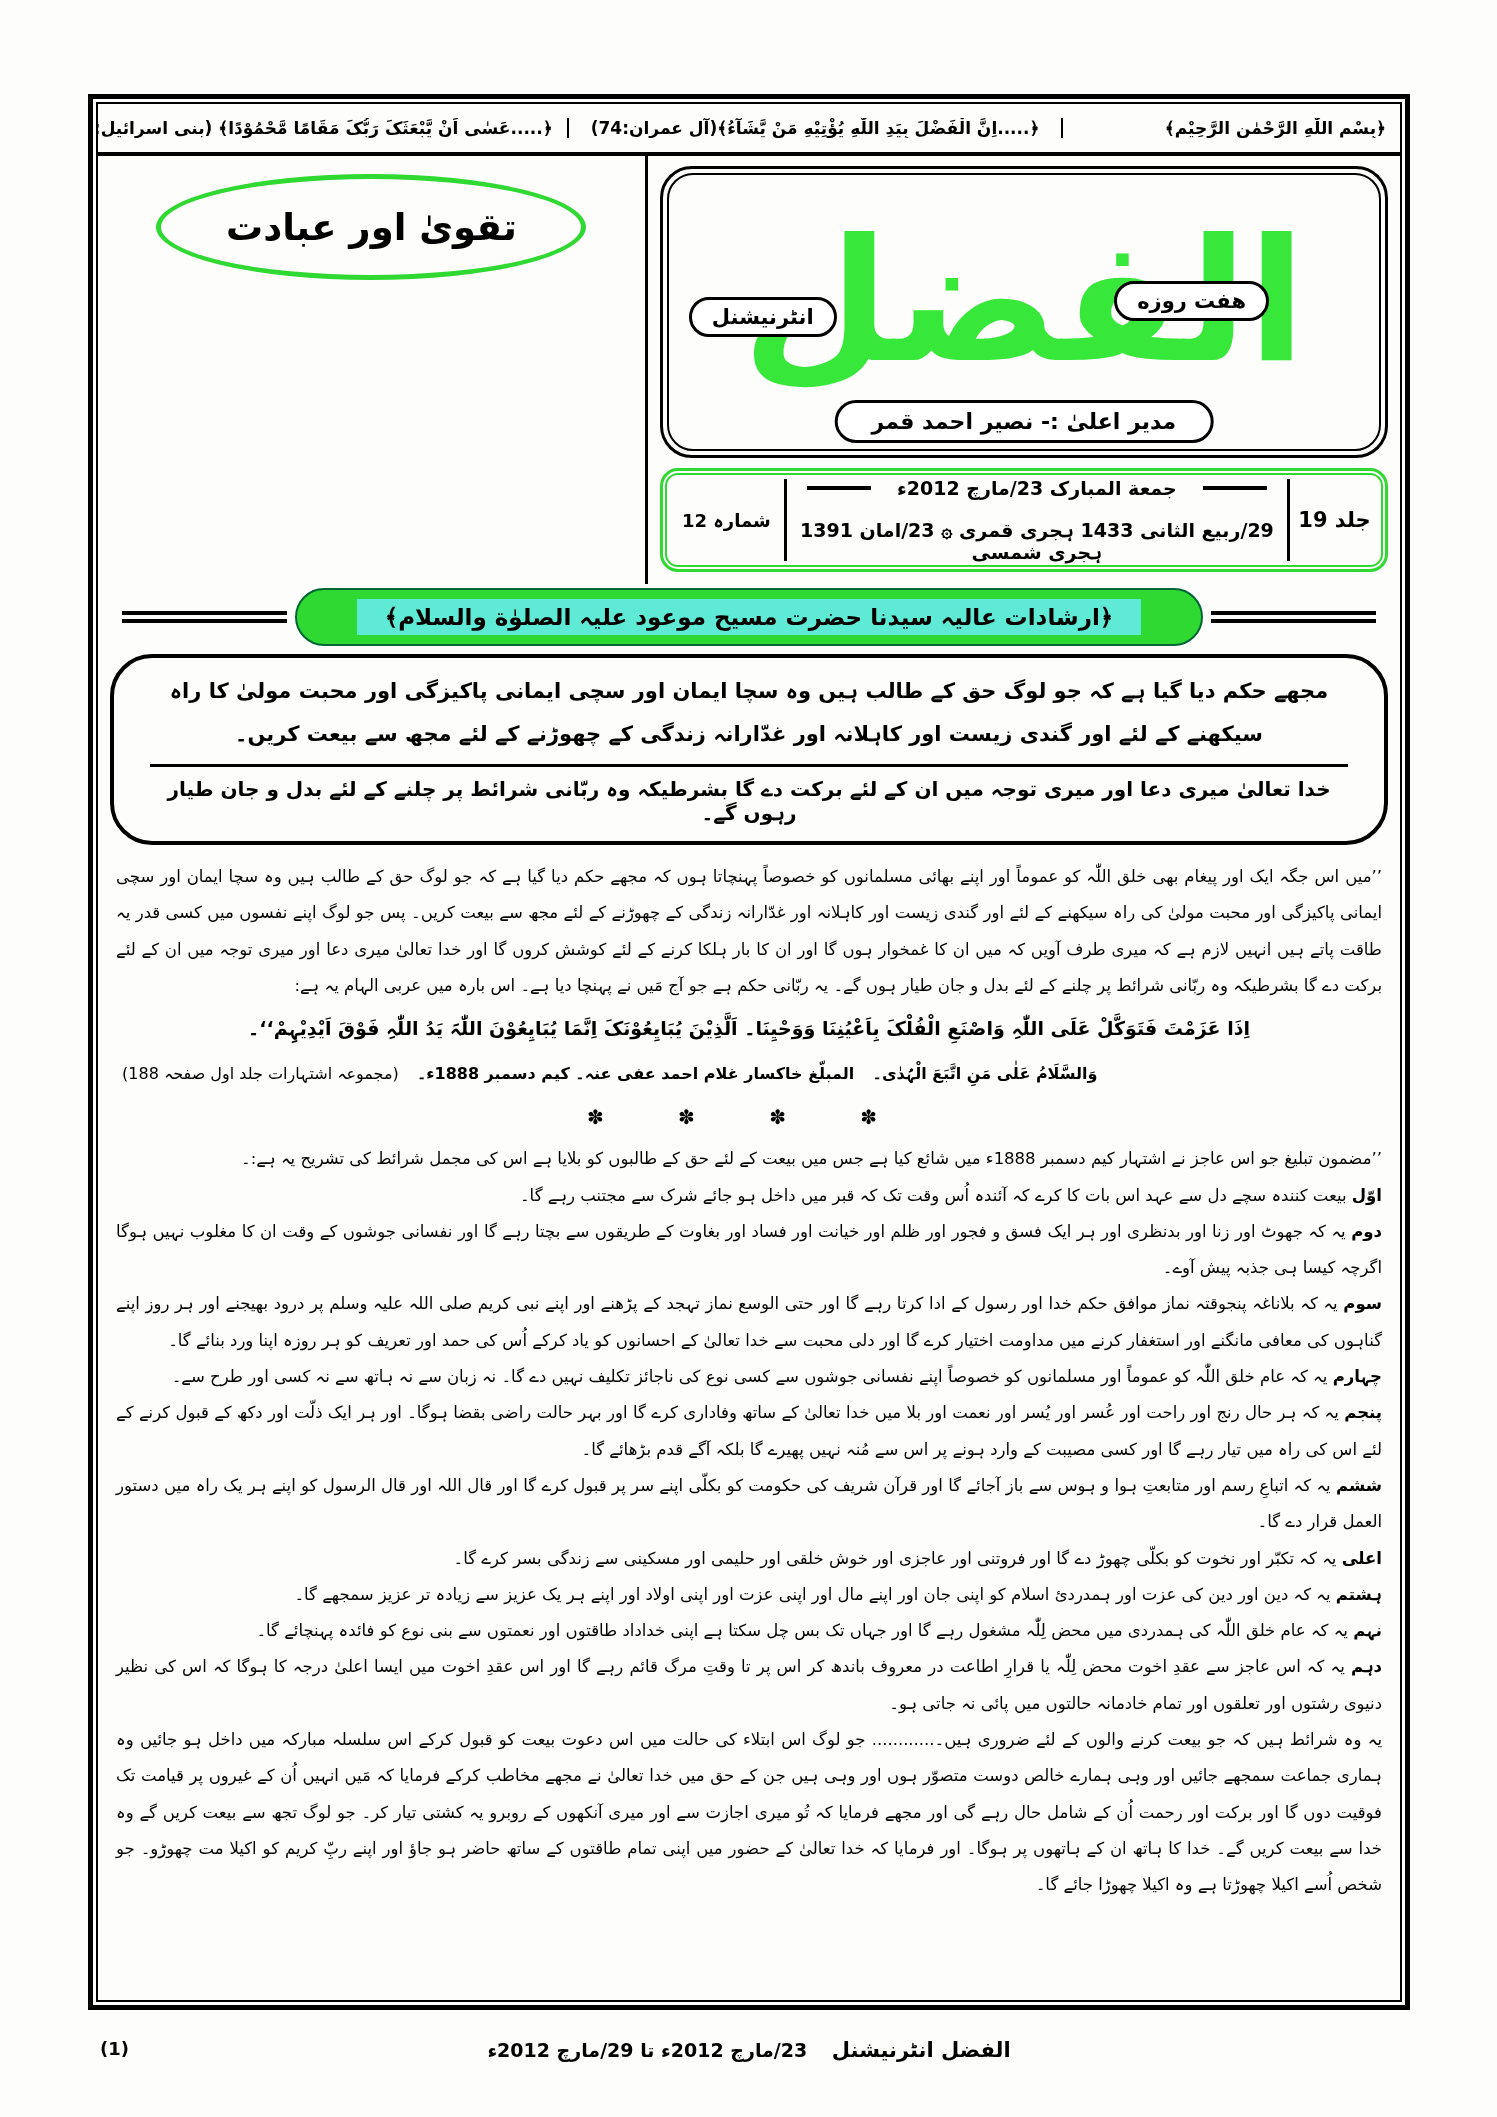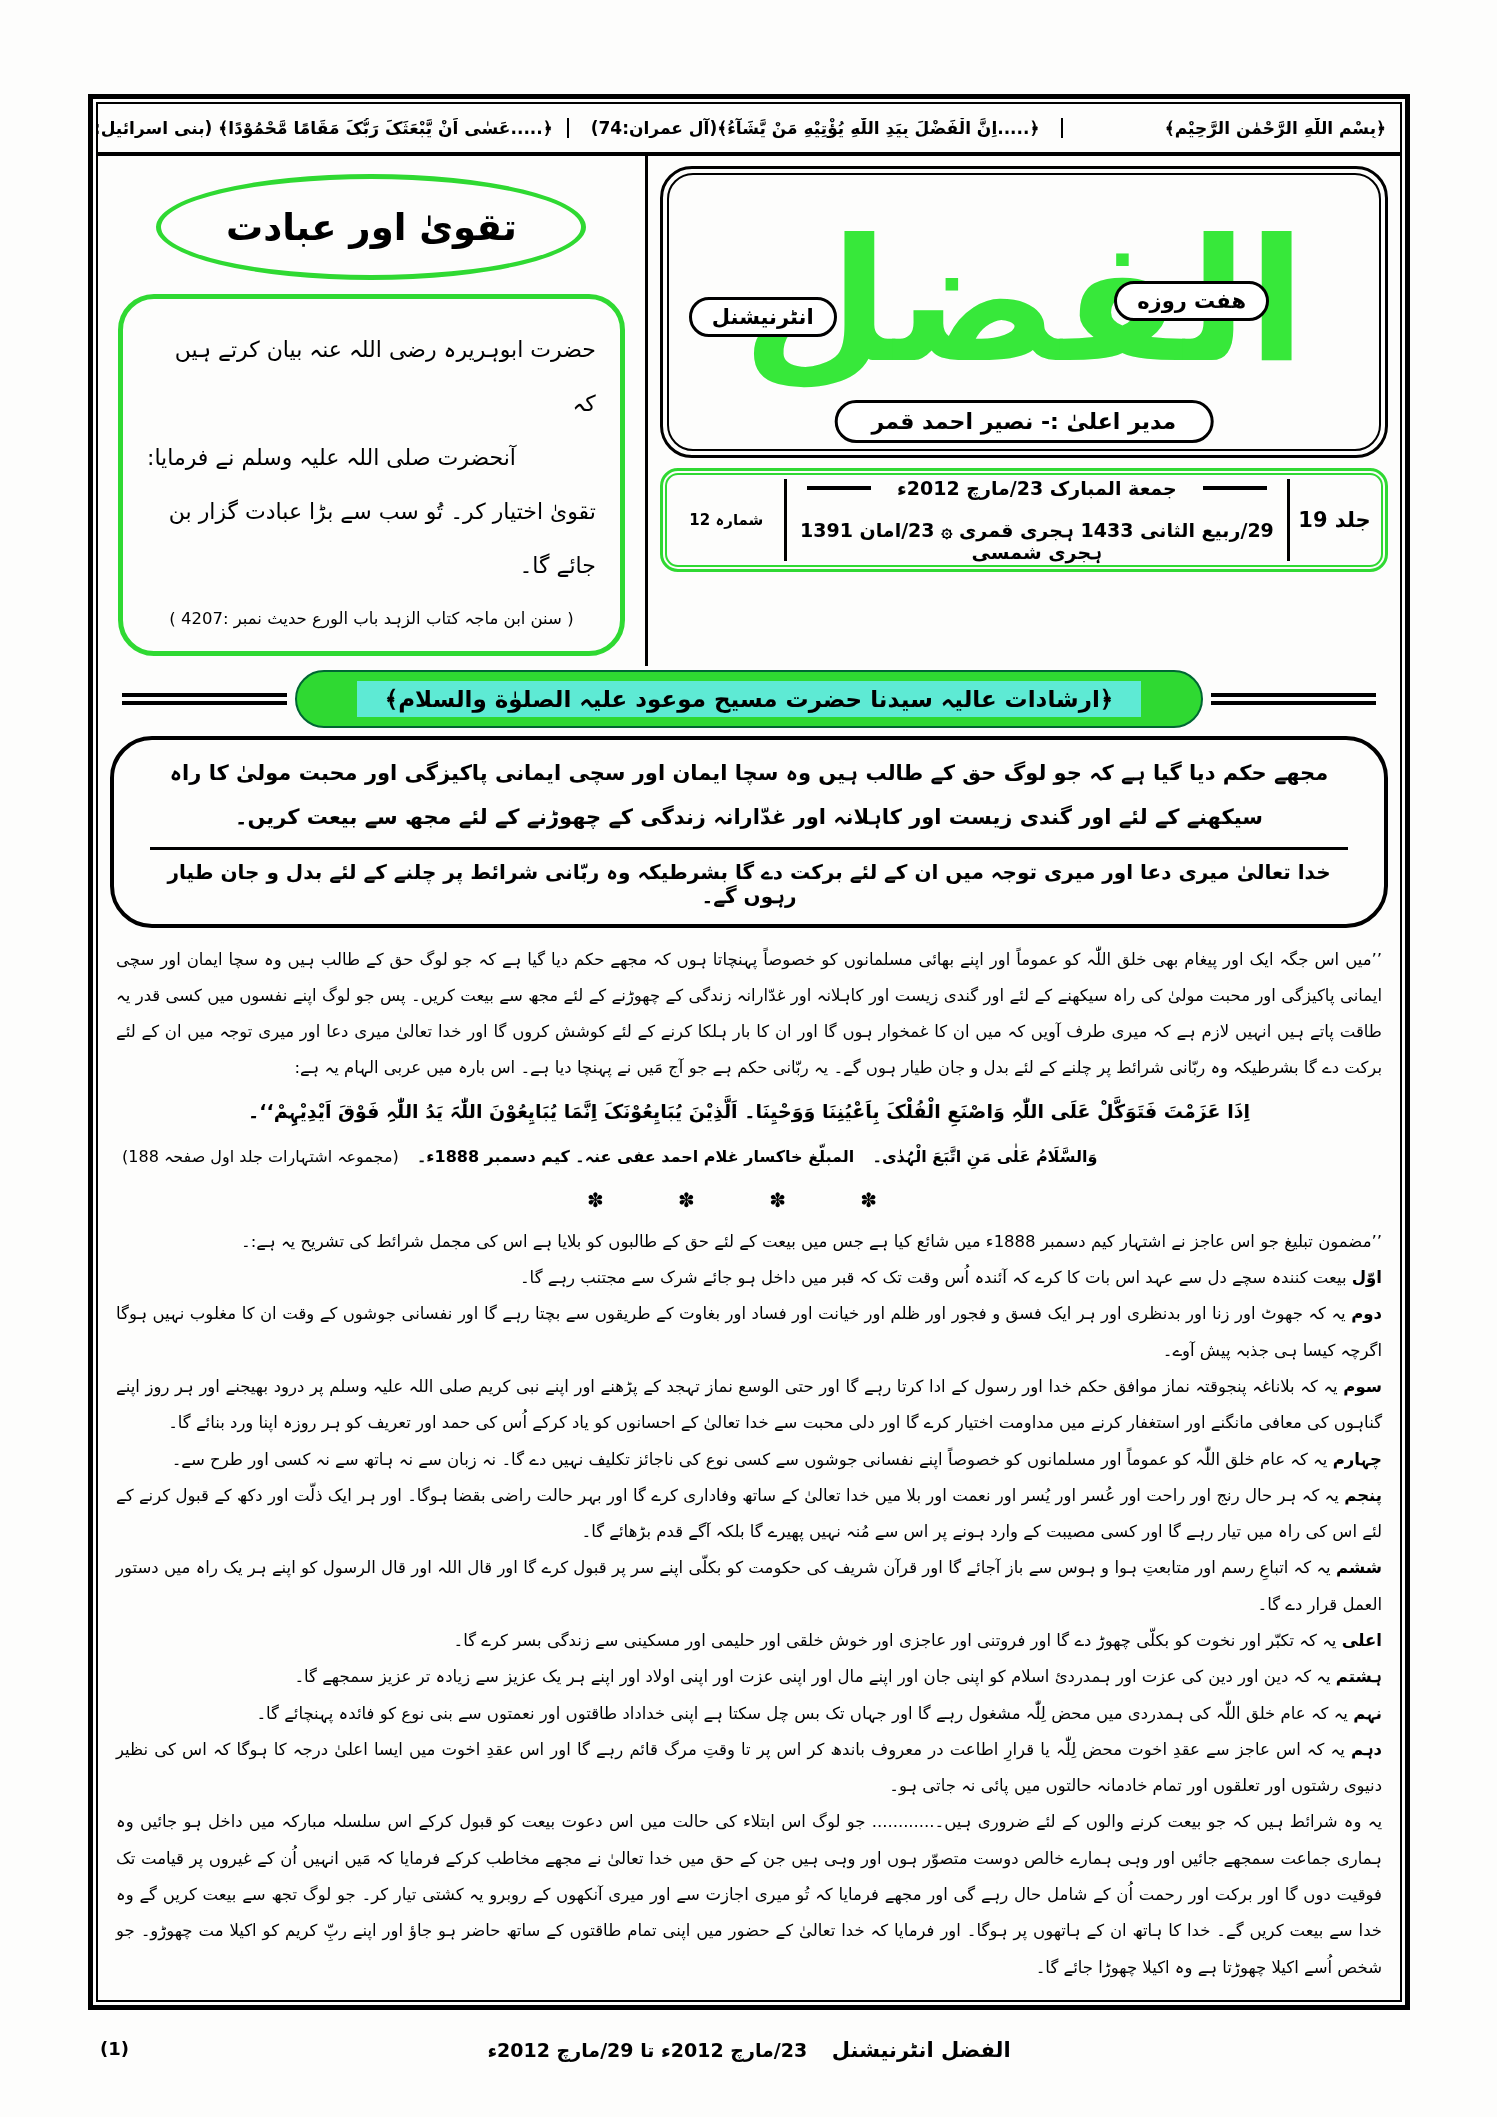--- a/index.html
+++ b/index.html
@@ -49,21 +49,21 @@
   .date-box {
     position:relative; margin-top:10px; height:104px;
     border:3px solid var(--green); border-radius:18px; display:flex; align-items:stretch;
   }
   .date-box::after { content:""; position:absolute; inset:2px; border:2px solid var(--green); border-radius:13px; pointer-events:none; }
   .date-vol { width:92px; display:flex; align-items:center; justify-content:center; font-weight:bold; font-size:21px; border-left:3px solid #000; margin:8px 6px 8px 0; }
   .date-center { flex:1; display:flex; flex-direction:column; justify-content:center; gap:20px; text-align:center; font-weight:bold; }
   .date-l1 { font-size:19px; display:flex; align-items:center; justify-content:center; gap:26px; }
   .dash { display:inline-block; width:64px; border-top:4px solid #000; }
   .date-l2 { font-size:19px; }
-  .date-issue { width:118px; display:flex; align-items:center; justify-content:center; font-weight:bold; font-size:15px; border-right:3px solid #000; margin:8px 0 8px 6px; }
+  .date-issue { width:118px; display:flex; align-items:center; justify-content:center; font-weight:bold; font-size:18px; border-right:3px solid #000; margin:8px 0 8px 6px; }
 
   
   .taqwa-oval {
     width:430px; height:106px; margin:4px auto 0; border:5px solid var(--green); border-radius:50%;
     display:flex; align-items:center; justify-content:center;
     font-size:37px; font-weight:bold;
   }
   .hadith-box {
     margin-top:14px; border:5px solid var(--green); border-radius:36px;
     padding:24px 24px 16px; font-size:22px; line-height:2.45;
@@ -132,26 +132,20 @@
                 <span class="dash"></span>
               </div>
               <div class="date-l2">29/ربیع الثانی 1433 ہجری قمری ۞ 23/امان 1391 ہجری شمسی</div>
             </div>
             <div class="date-issue">شمارہ 12</div>
           </div>
         </div>
 
         <div class="taqwa-col">
           <div class="taqwa-oval">تقویٰ اور عبادت</div>
-          <div class="hadith-box">
-            <div class="h-line1">حضرت ابوہریرہ رضی اللہ عنہ بیان کرتے ہیں کہ</div>
-            <div class="h-line2">آنحضرت صلی اللہ علیہ وسلم نے فرمایا:</div>
-            <div class="h-line3">تقویٰ اختیار کر۔ تُو سب سے بڑا عبادت گزار بن جائے گا۔</div>
-            <div class="h-cite">( سنن ابن ماجہ کتاب الزہد باب الورع حدیث نمبر :4207 )</div>
-          </div>
         </div>
       </div>
 
       <div class="banner-row">
         <div class="banner-line"></div>
         <div class="banner-pill">
           <div class="banner-label">﴿ارشادات عالیہ سیدنا حضرت مسیح موعود علیہ الصلوٰة والسلام﴾</div>
         </div>
         <div class="banner-line"></div>
       </div>

